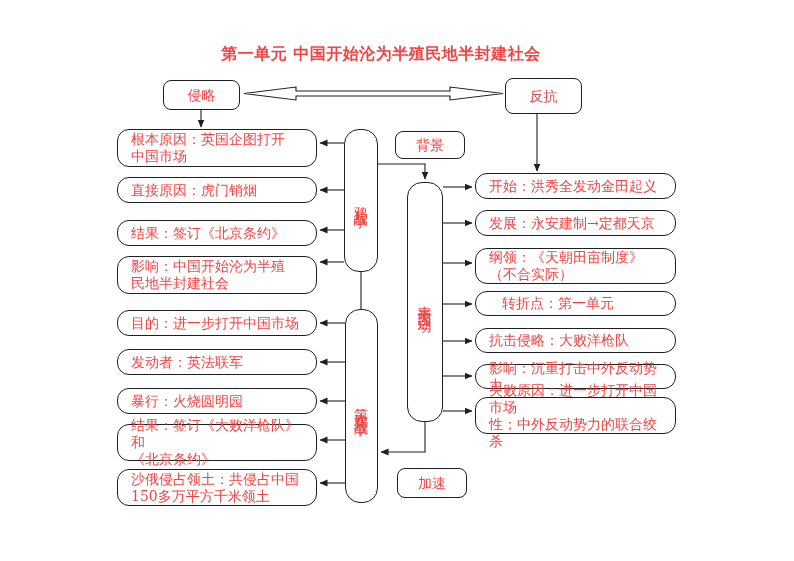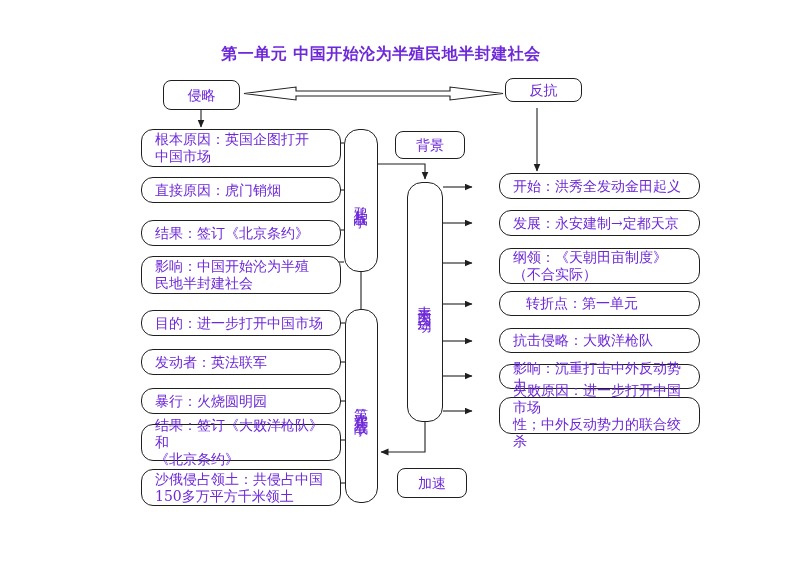--- a/index.html
+++ b/index.html
@@ -1,30 +1,30 @@
 <!DOCTYPE html>
 <html><head>
 <meta charset="utf-8">
 <style>
   html,body{margin:0;padding:0;background:#fff;}
   .stage{
     position:relative;width:794px;height:561px;background:#fff;overflow:hidden;
-    font-family:"DejaVu Serif","Liberation Serif",serif;color:#6d28d9;
+    font-family:"DejaVu Serif","Liberation Serif",serif;color:#ef4444;
   }
   .title{
     position:absolute;left:81px;top:44px;width:600px;text-align:center;
     font-size:16px;font-weight:bold;letter-spacing:0.5px;white-space:nowrap;
   }
   .svglayer{position:absolute;left:0;top:0;width:794px;height:561px;}
   .box{
     position:absolute;box-sizing:border-box;background:#fff;
     border:1.2px solid #1f1f1f;display:flex;align-items:center;
     font-size:14px;line-height:17px;white-space:pre-line;
   }
-  .hbox{border-radius:12px;padding:0 13px;margin-left:24px;}
+  .hbox{border-radius:12px;padding:0 13px;}
   .label{border-radius:8px;justify-content:center;padding:0;}
   .vbox{
     border-radius:15px;justify-content:center;
     writing-mode:vertical-rl;text-orientation:upright;letter-spacing:2.5px;
     padding:0;line-height:1;
   }
   
   .l1{left:117px;top:129px;width:200px;height:38px;}
   .l2{left:117px;top:177px;width:200px;height:26px;}
   .l3{left:117px;top:220px;width:200px;height:26px;}
@@ -37,21 +37,21 @@
   
   .r1{left:475px;top:173px;width:201px;height:26px;}
   .r2{left:475px;top:210px;width:201px;height:26px;}
   .r3{left:475px;top:248px;width:201px;height:36px;}
   .r4{left:475px;top:291px;width:201px;height:25px;padding-left:26px;}
   .r5{left:475px;top:328px;width:201px;height:25px;}
   .r6{left:475px;top:364px;width:201px;height:25px;}
   .r7{left:475px;top:397px;width:201px;height:37px;}
   
   .invade{left:163px;top:80px;width:77px;height:30px;}
-  .resist{left:505px;top:78px;width:77px;height:24px;}
+  .resist{left:505px;top:78px;width:77px;height:36px;}
   .bg{left:395px;top:131px;width:70px;height:28px;}
   .accel{left:397px;top:468px;width:70px;height:30px;}
   
   .v-opium{left:344px;top:129px;width:34px;height:143px;}
   .v-second{left:345px;top:309px;width:33px;height:194px;}
   .v-taiping{left:407px;top:182px;width:36px;height:240px;}
 </style>
 </head>
 <body>
 

